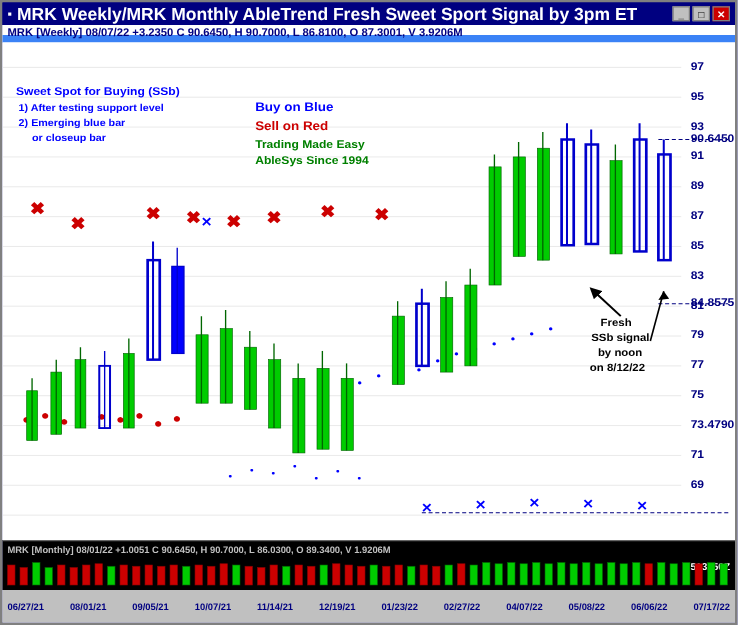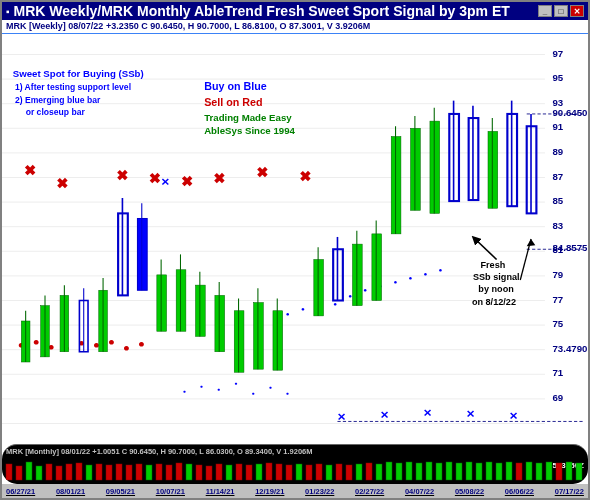--- a/index.html
+++ b/index.html
@@ -69,21 +69,21 @@
     }
 
     .info-bar {
       background: white;
       font-size: 9px;
       color: #000080;
       font-weight: bold;
       padding: 1px 4px;
       height: 14px;
       flex-shrink: 0;
-      border-bottom: 1px solid #3b82f6;
+      border-bottom: 6px solid #3b82f6;
     }
 
     .chart-area {
       flex: 1;
       position: relative;
       background: white;
       overflow: hidden;
     }
 
     .chart-svg {
@@ -94,21 +94,20 @@
       height: 100%;
     }
 
     .bottom-panel {
       height: 40px;
       background: #000;
       border-top: 1px solid #666;
       position: relative;
       flex-shrink: 0;
       overflow: hidden;
-      border-radius: 15px;
     }
 
     .bottom-info {
       position: absolute;
       top: 2px;
       left: 4px;
       font-size: 7.5px;
       color: #c0c0c0;
       font-weight: bold;
     }
@@ -116,26 +115,25 @@
     .bottom-price {
       position: absolute;
       top: 16px;
       right: 4px;
       font-size: 8px;
       color: white;
       font-weight: bold;
     }
 
     .date-bar {
-      height: 14px;
+      height: 26px;
       background: #c0c0c0;
       display: flex;
       align-items: center;
       flex-shrink: 0;
-      text-decoration: underline;
     }
 
     .date-labels {
       display: flex;
       justify-content: space-between;
       width: 100%;
       padding: 0 4px;
       font-size: 7.5px;
       color: #000080;
       font-weight: bold;

